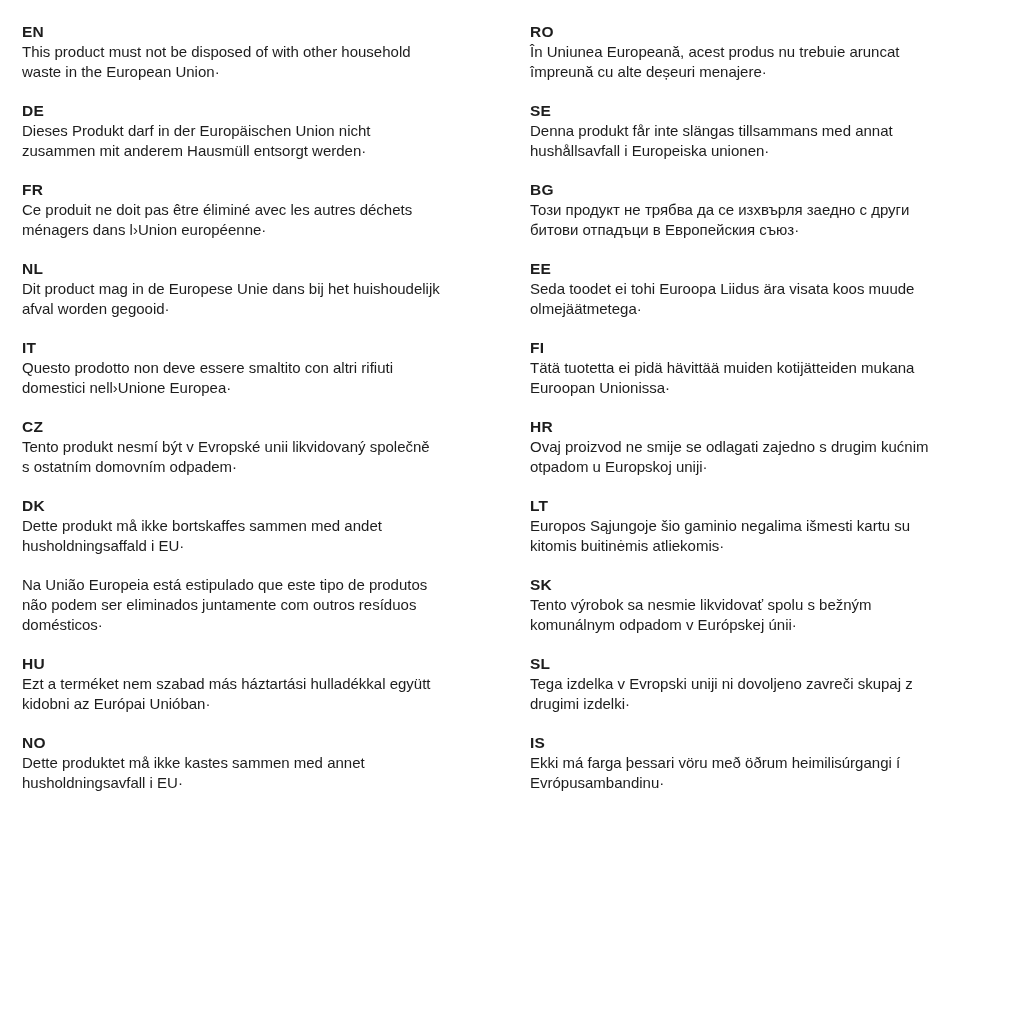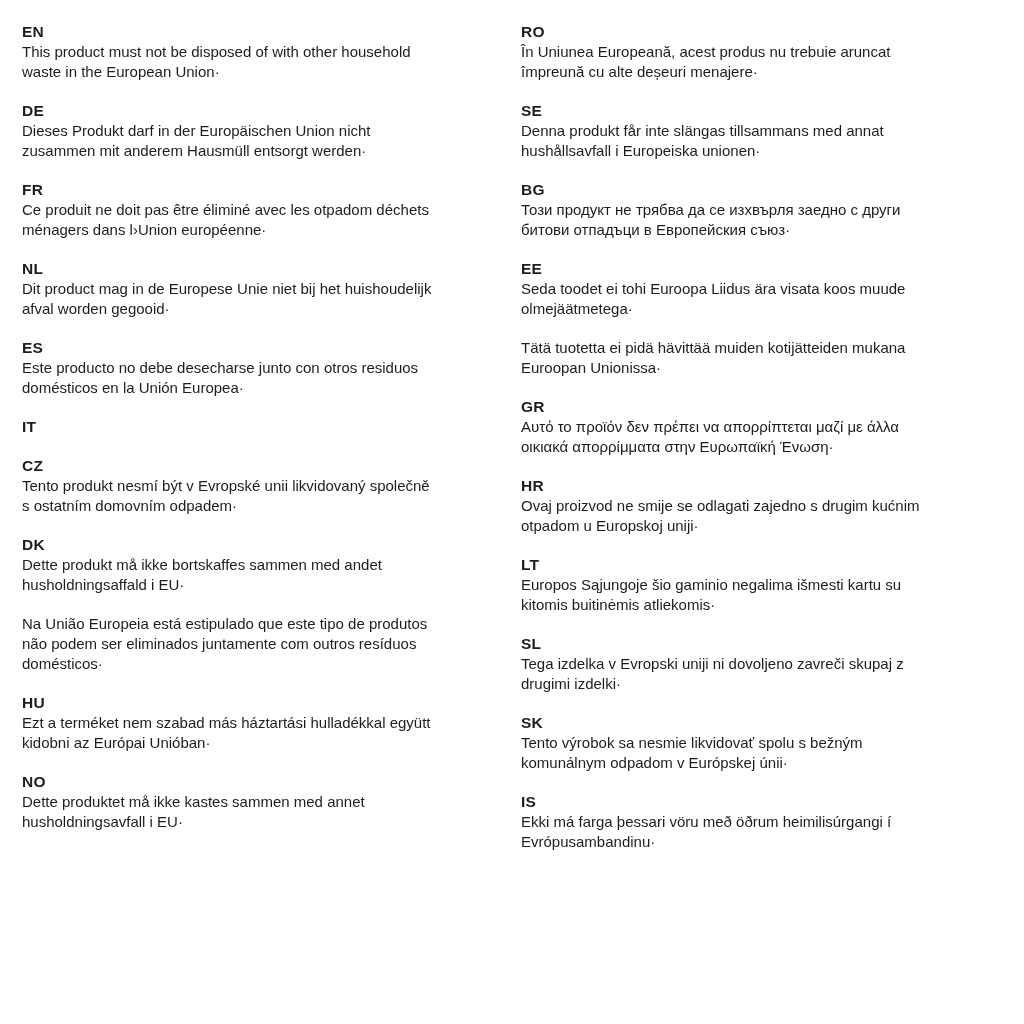--- a/index.html
+++ b/index.html
@@ -10,21 +10,21 @@
     height: 1024px;
     overflow: hidden;
   }
   .page {
     box-sizing: border-box;
     width: 1024px;
     height: 1024px;
     padding: 22px 18px 10px 22px;
     display: grid;
     grid-template-columns: 492px 492px;
-    column-gap: 7px;
+    column-gap: 16px;
     font-family: "Liberation Sans", "DejaVu Sans", sans-serif;
     color: #1d1d1d;
   }
   .column {
     display: block;
   }
   .lang-section {
     margin-bottom: 19px;
   }
   .lang-code {
@@ -52,35 +52,32 @@
       <div class="lang-text">This product must not be disposed of with other household
 waste in the European Union·</div>
     </div>
     <div class="lang-section">
       <div class="lang-code">DE</div>
       <div class="lang-text">Dieses Produkt darf in der Europäischen Union nicht
 zusammen mit anderem Hausmüll entsorgt werden·</div>
     </div>
     <div class="lang-section">
       <div class="lang-code">FR</div>
-      <div class="lang-text">Ce produit ne doit pas être éliminé avec les otpadom déchets
+      <div class="lang-text">Ce produit ne doit pas être éliminé avec les autres déchets
 ménagers dans l›Union européenne·</div>
     </div>
     <div class="lang-section">
       <div class="lang-code">NL</div>
-      <div class="lang-text">Dit product mag in de Europese Unie niet bij het huishoudelijk
+      <div class="lang-text">Dit product mag in de Europese Unie dans bij het huishoudelijk
 afval worden gegooid·</div>
     </div>
     <div class="lang-section">
-      <div class="lang-code">ES</div>
-      <div class="lang-text">Este producto no debe desecharse junto con otros residuos
-domésticos en la Unión Europea·</div>
-    </div>
-    <div class="lang-section">
       <div class="lang-code">IT</div>
+      <div class="lang-text">Questo prodotto non deve essere smaltito con altri rifiuti
+domestici nell›Unione Europea·</div>
     </div>
     <div class="lang-section">
       <div class="lang-code">CZ</div>
       <div class="lang-text">Tento produkt nesmí být v Evropské unii likvidovaný společně
 s ostatním domovním odpadem·</div>
     </div>
     <div class="lang-section">
       <div class="lang-code">DK</div>
       <div class="lang-text">Dette produkt må ikke bortskaffes sammen med andet
 husholdningsaffald i EU·</div>
@@ -117,47 +114,43 @@
       <div class="lang-code">BG</div>
       <div class="lang-text">Този продукт не трябва да се изхвърля заедно с други
 битови отпадъци в Европейския съюз·</div>
     </div>
     <div class="lang-section">
       <div class="lang-code">EE</div>
       <div class="lang-text">Seda toodet ei tohi Euroopa Liidus ära visata koos muude
 olmejäätmetega·</div>
     </div>
     <div class="lang-section">
+      <div class="lang-code">FI</div>
       <div class="lang-text">Tätä tuotetta ei pidä hävittää muiden kotijätteiden mukana
 Euroopan Unionissa·</div>
-    </div>
-    <div class="lang-section">
-      <div class="lang-code">GR</div>
-      <div class="lang-text">Αυτό το προϊόν δεν πρέπει να απορρίπτεται μαζί με άλλα
-οικιακά απορρίμματα στην Ευρωπαϊκή Ένωση·</div>
     </div>
     <div class="lang-section">
       <div class="lang-code">HR</div>
       <div class="lang-text">Ovaj proizvod ne smije se odlagati zajedno s drugim kućnim
 otpadom u Europskoj uniji·</div>
     </div>
     <div class="lang-section">
       <div class="lang-code">LT</div>
       <div class="lang-text">Europos Sąjungoje šio gaminio negalima išmesti kartu su
 kitomis buitinėmis atliekomis·</div>
     </div>
     <div class="lang-section">
+      <div class="lang-code">SK</div>
+      <div class="lang-text">Tento výrobok sa nesmie likvidovať spolu s bežným
+komunálnym odpadom v Európskej únii·</div>
+    </div>
+    <div class="lang-section">
       <div class="lang-code">SL</div>
       <div class="lang-text">Tega izdelka v Evropski uniji ni dovoljeno zavreči skupaj z
 drugimi izdelki·</div>
-    </div>
-    <div class="lang-section">
-      <div class="lang-code">SK</div>
-      <div class="lang-text">Tento výrobok sa nesmie likvidovať spolu s bežným
-komunálnym odpadom v Európskej únii·</div>
     </div>
     <div class="lang-section">
       <div class="lang-code">IS</div>
       <div class="lang-text">Ekki má farga þessari vöru með öðrum heimilisúrgangi í
 Evrópusambandinu·</div>
     </div>
   </div>
 
 </div>
 

